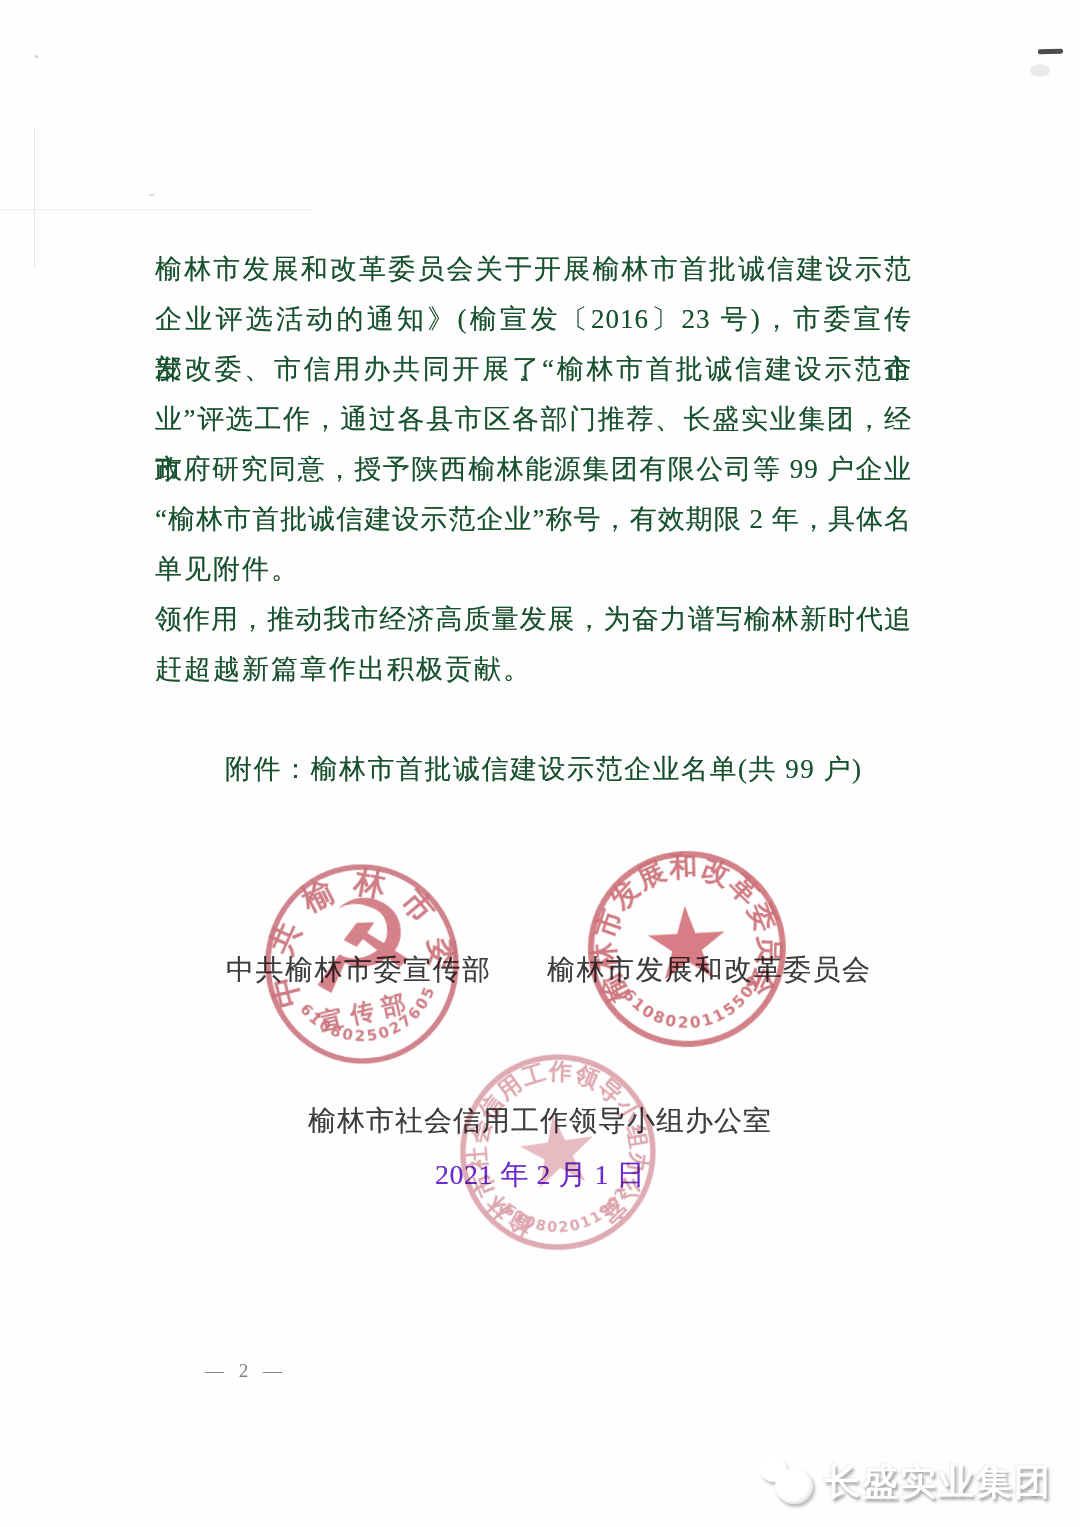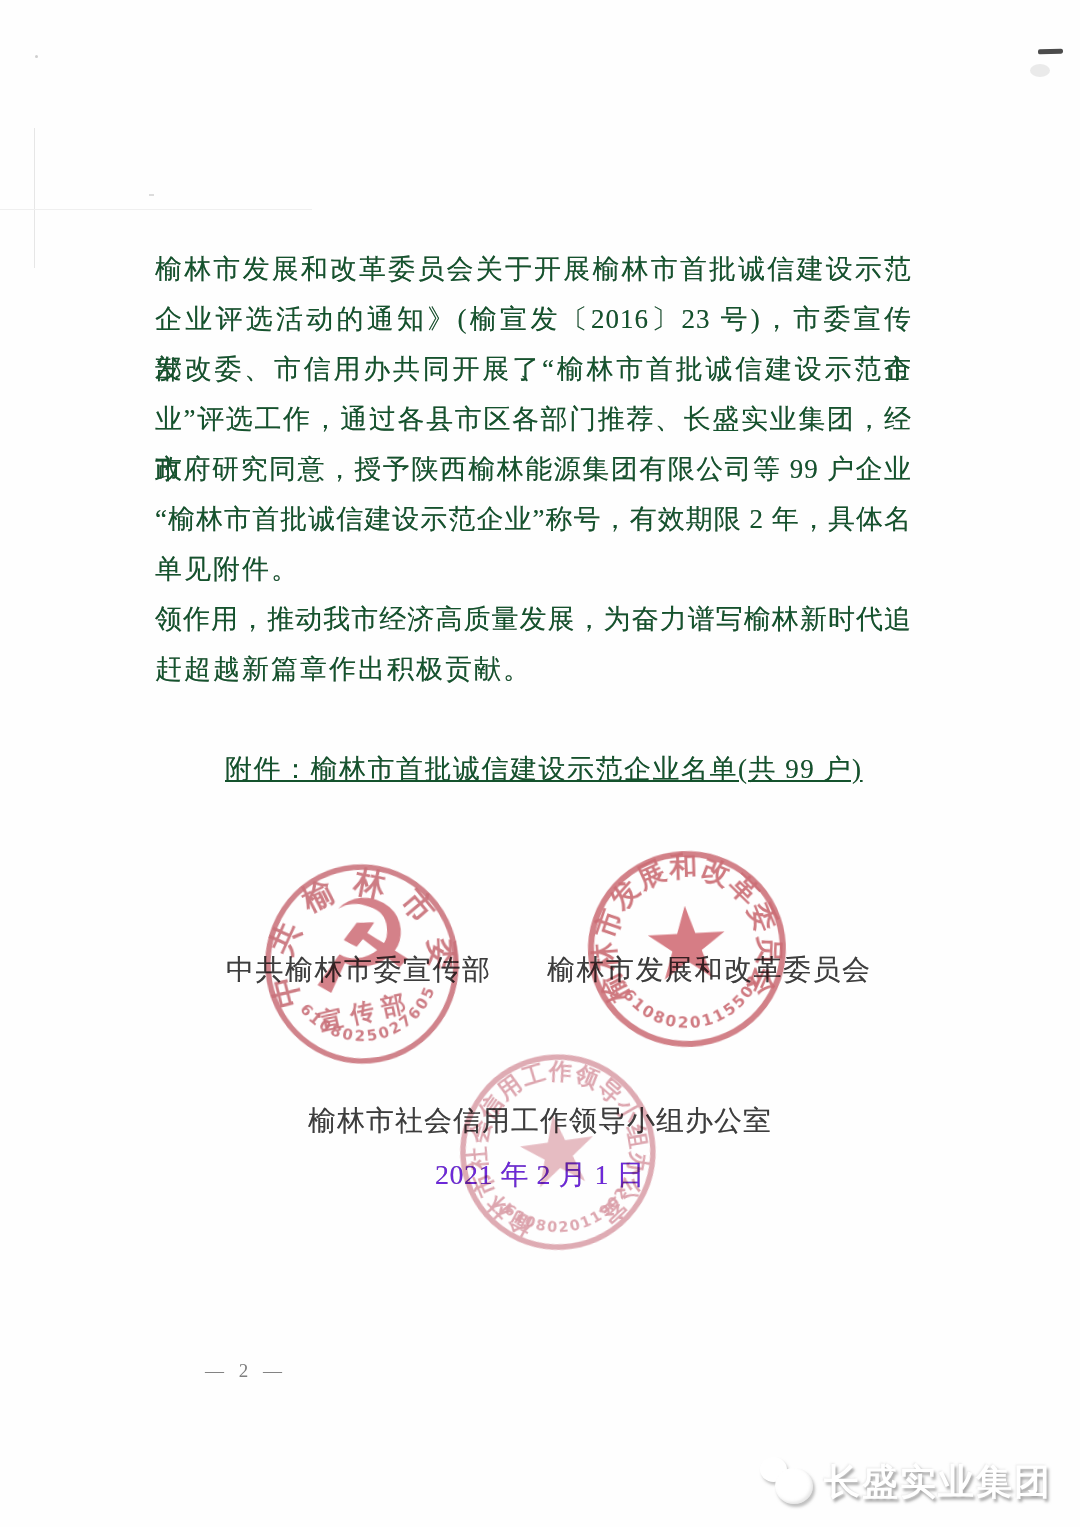--- a/index.html
+++ b/index.html
@@ -10,21 +10,21 @@
   
   .body-text{position:absolute;left:155px;top:244px;width:757px;}
   .bl{
     height:50px;line-height:50px;font-size:27px;color:#14532d;letter-spacing:1px;
     text-align:justify;text-align-last:justify;
     text-shadow:0 0 .6px rgba(70,70,70,.55);
   }
   .bl.plain{text-align:right;text-align-last:left;letter-spacing:2px;}
   .bl.indent{padding-left:56px;}
   .spacer{height:50px;}
-  .bl.attachment{padding-left:70px;text-align:left;text-align-last:left;letter-spacing:1.5px;text-decoration:underline;}
+  .bl.attachment{padding-left:70px;text-align:left;text-align-last:left;letter-spacing:1.5px;}
   
   .sig{position:absolute;top:952px;height:36px;line-height:36px;font-size:28px;
        letter-spacing:1.5px;color:#3d3d3d;text-shadow:0 0 .6px rgba(70,70,70,.5);}
   .sig1{left:226px;}
   .sig2{left:547px;}
   .office{position:absolute;top:1102px;left:0;width:1080px;text-align:center;
           font-size:28px;letter-spacing:1px;color:#3d3d3d;text-shadow:0 0 .6px rgba(70,70,70,.5);}
   .dateline{position:absolute;top:1156px;left:0;width:1080px;text-align:center;
             font-size:28px;letter-spacing:.5px;color:#6d28d9;text-shadow:0 0 .6px rgba(70,70,70,.5);font-family:Liberation Serif, serif;}
   

